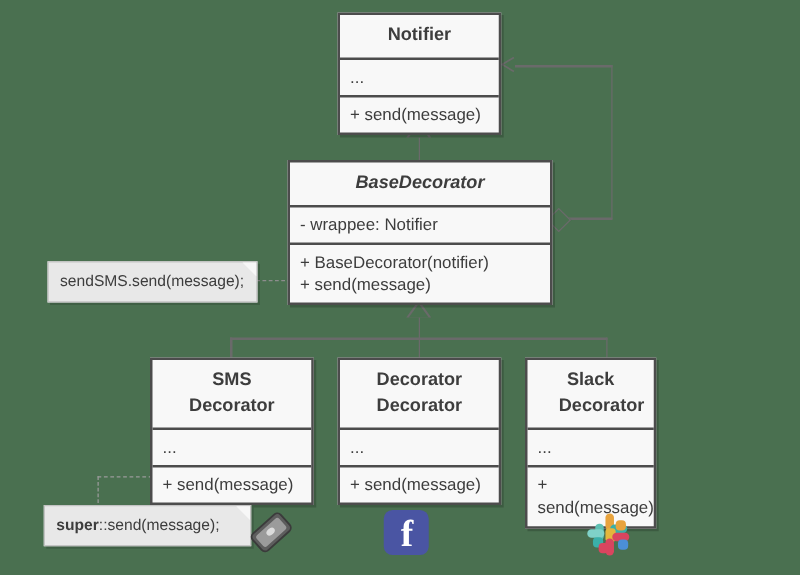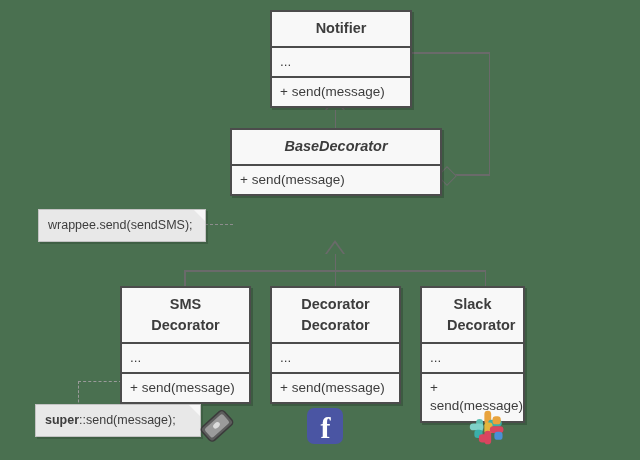--- a/index.html
+++ b/index.html
@@ -153,29 +153,31 @@
   </div>
   <div class="line h" style="left:184px;top:270px;width:302px;"></div>
   <div class="line v" style="left:184px;top:270px;height:16px;"></div>
   <div class="line v" style="left:484.5px;top:270px;height:16px;"></div>
 
   <div class="dash-h dark" style="left:205px;top:224px;width:28px;"></div>
 
   <div class="dash-v" style="left:78px;top:381px;height:26px;"></div>
   <div class="dash-h" style="left:78px;top:381px;width:44px;"></div>
 
-  <div class="uml-class" style="left:270px;top:10px;width:142px;">
+  <div class="uml-class" style="left:270px;top:10px;width:131px;">
     <div class="uml-row uml-title">Notifier</div>
     <div class="uml-row uml-attr">...</div>
     <div class="uml-row uml-ops">+ send(message)</div>
   </div>
 
   <div class="uml-class" style="left:230px;top:128px;width:212px;">
     <div class="uml-row uml-title abstract">BaseDecorator</div>
+    <div class="uml-row uml-attr">- wrappee: Notifier</div>
     <div class="uml-row uml-ops">
+      <div>+ BaseDecorator(notifier)</div>
       <div>+ send(message)</div>
     </div>
   </div>
 
   <div class="uml-class" style="left:120px;top:286px;width:131px;">
     <div class="uml-row uml-title two-line">
       <div>SMS</div>
       <div>Decorator</div>
     </div>
     <div class="uml-row uml-attr">...</div>
@@ -195,21 +197,21 @@
     <div class="uml-row uml-title two-line">
       <div>Slack</div>
       <div>Decorator</div>
     </div>
     <div class="uml-row uml-attr">...</div>
     <div class="uml-row uml-ops">+ send(message)</div>
   </div>
 
   <div class="uml-note" style="left:38px;top:209px;width:168px;">
     <div class="fold"></div>
-    <div class="note-line">wrappee.send(sendSMS);</div>
+    <div class="note-line">sendSMS.send(message);</div>
   </div>
 
   <div class="uml-note" style="left:8px;top:404px;width:166px;margin-left:27px;">
     <div class="fold"></div>
     <div class="note-line"><b>super</b><span>::send(message);</span></div>
   </div>
 
   <div class="icon-box" style="left:196px;top:412px;">
     <svg class="phone" width="56" height="40" viewBox="0 0 56 40">
       <g transform="rotate(-20 28 20)">

